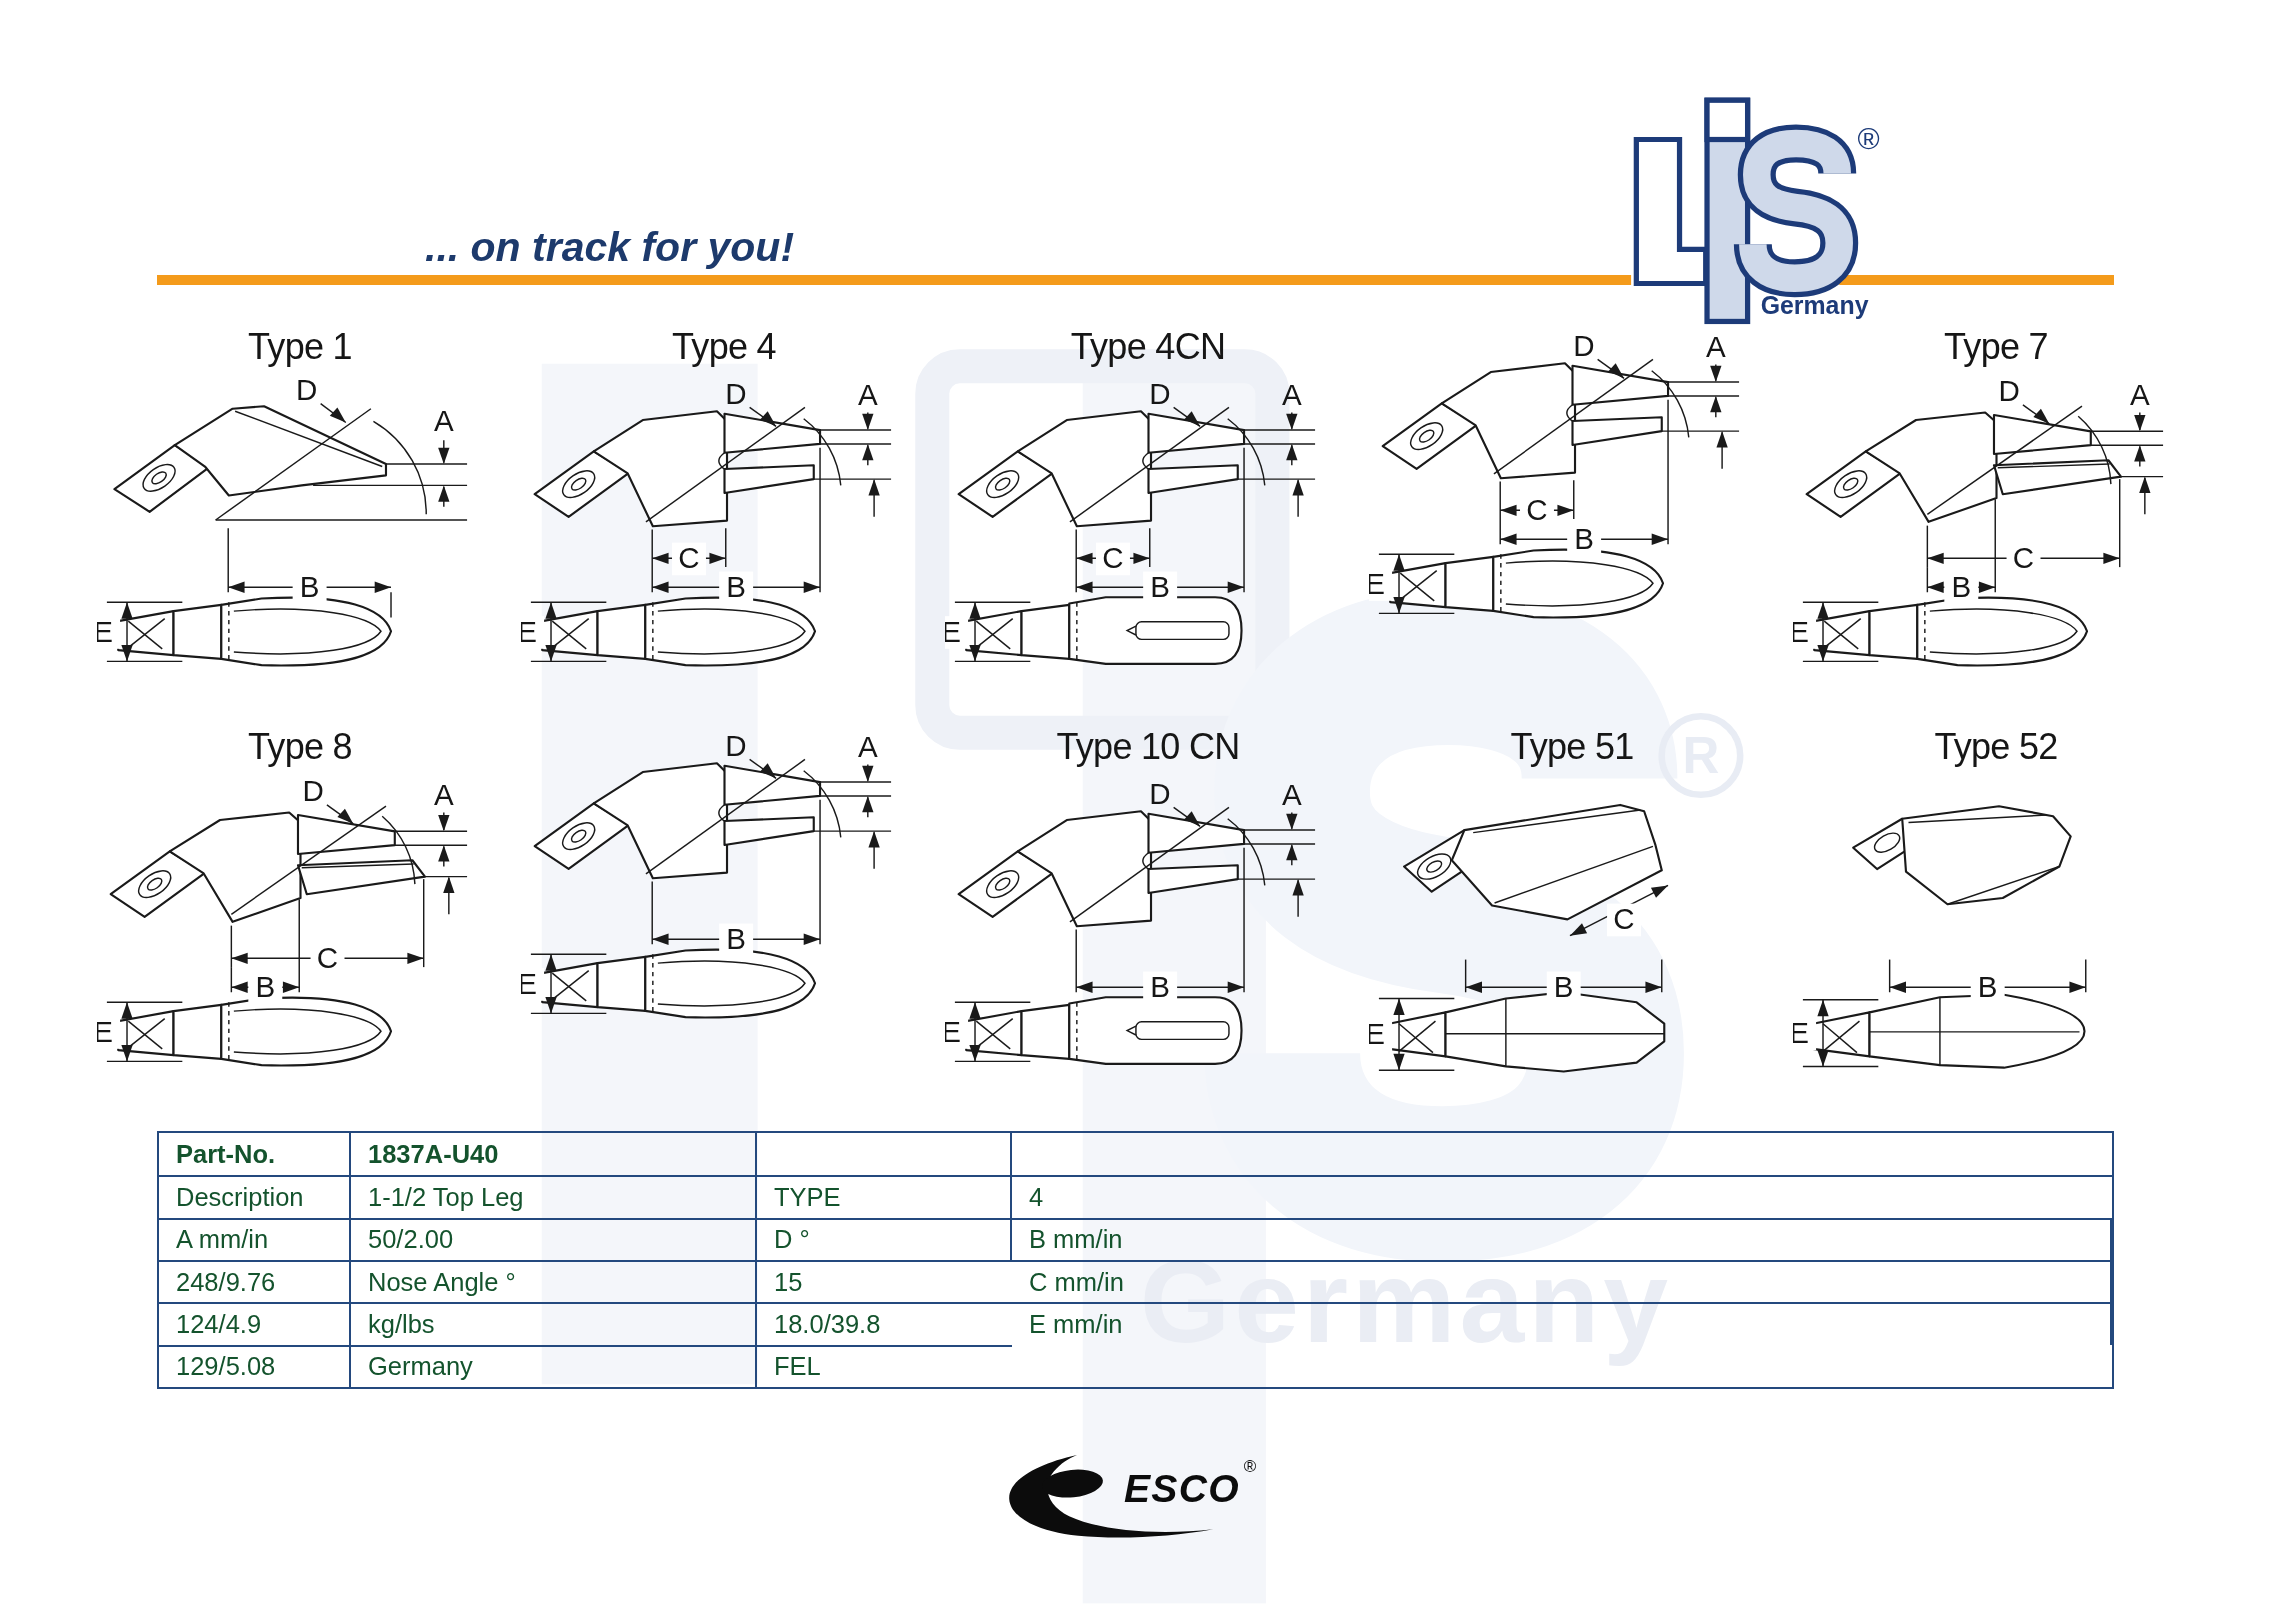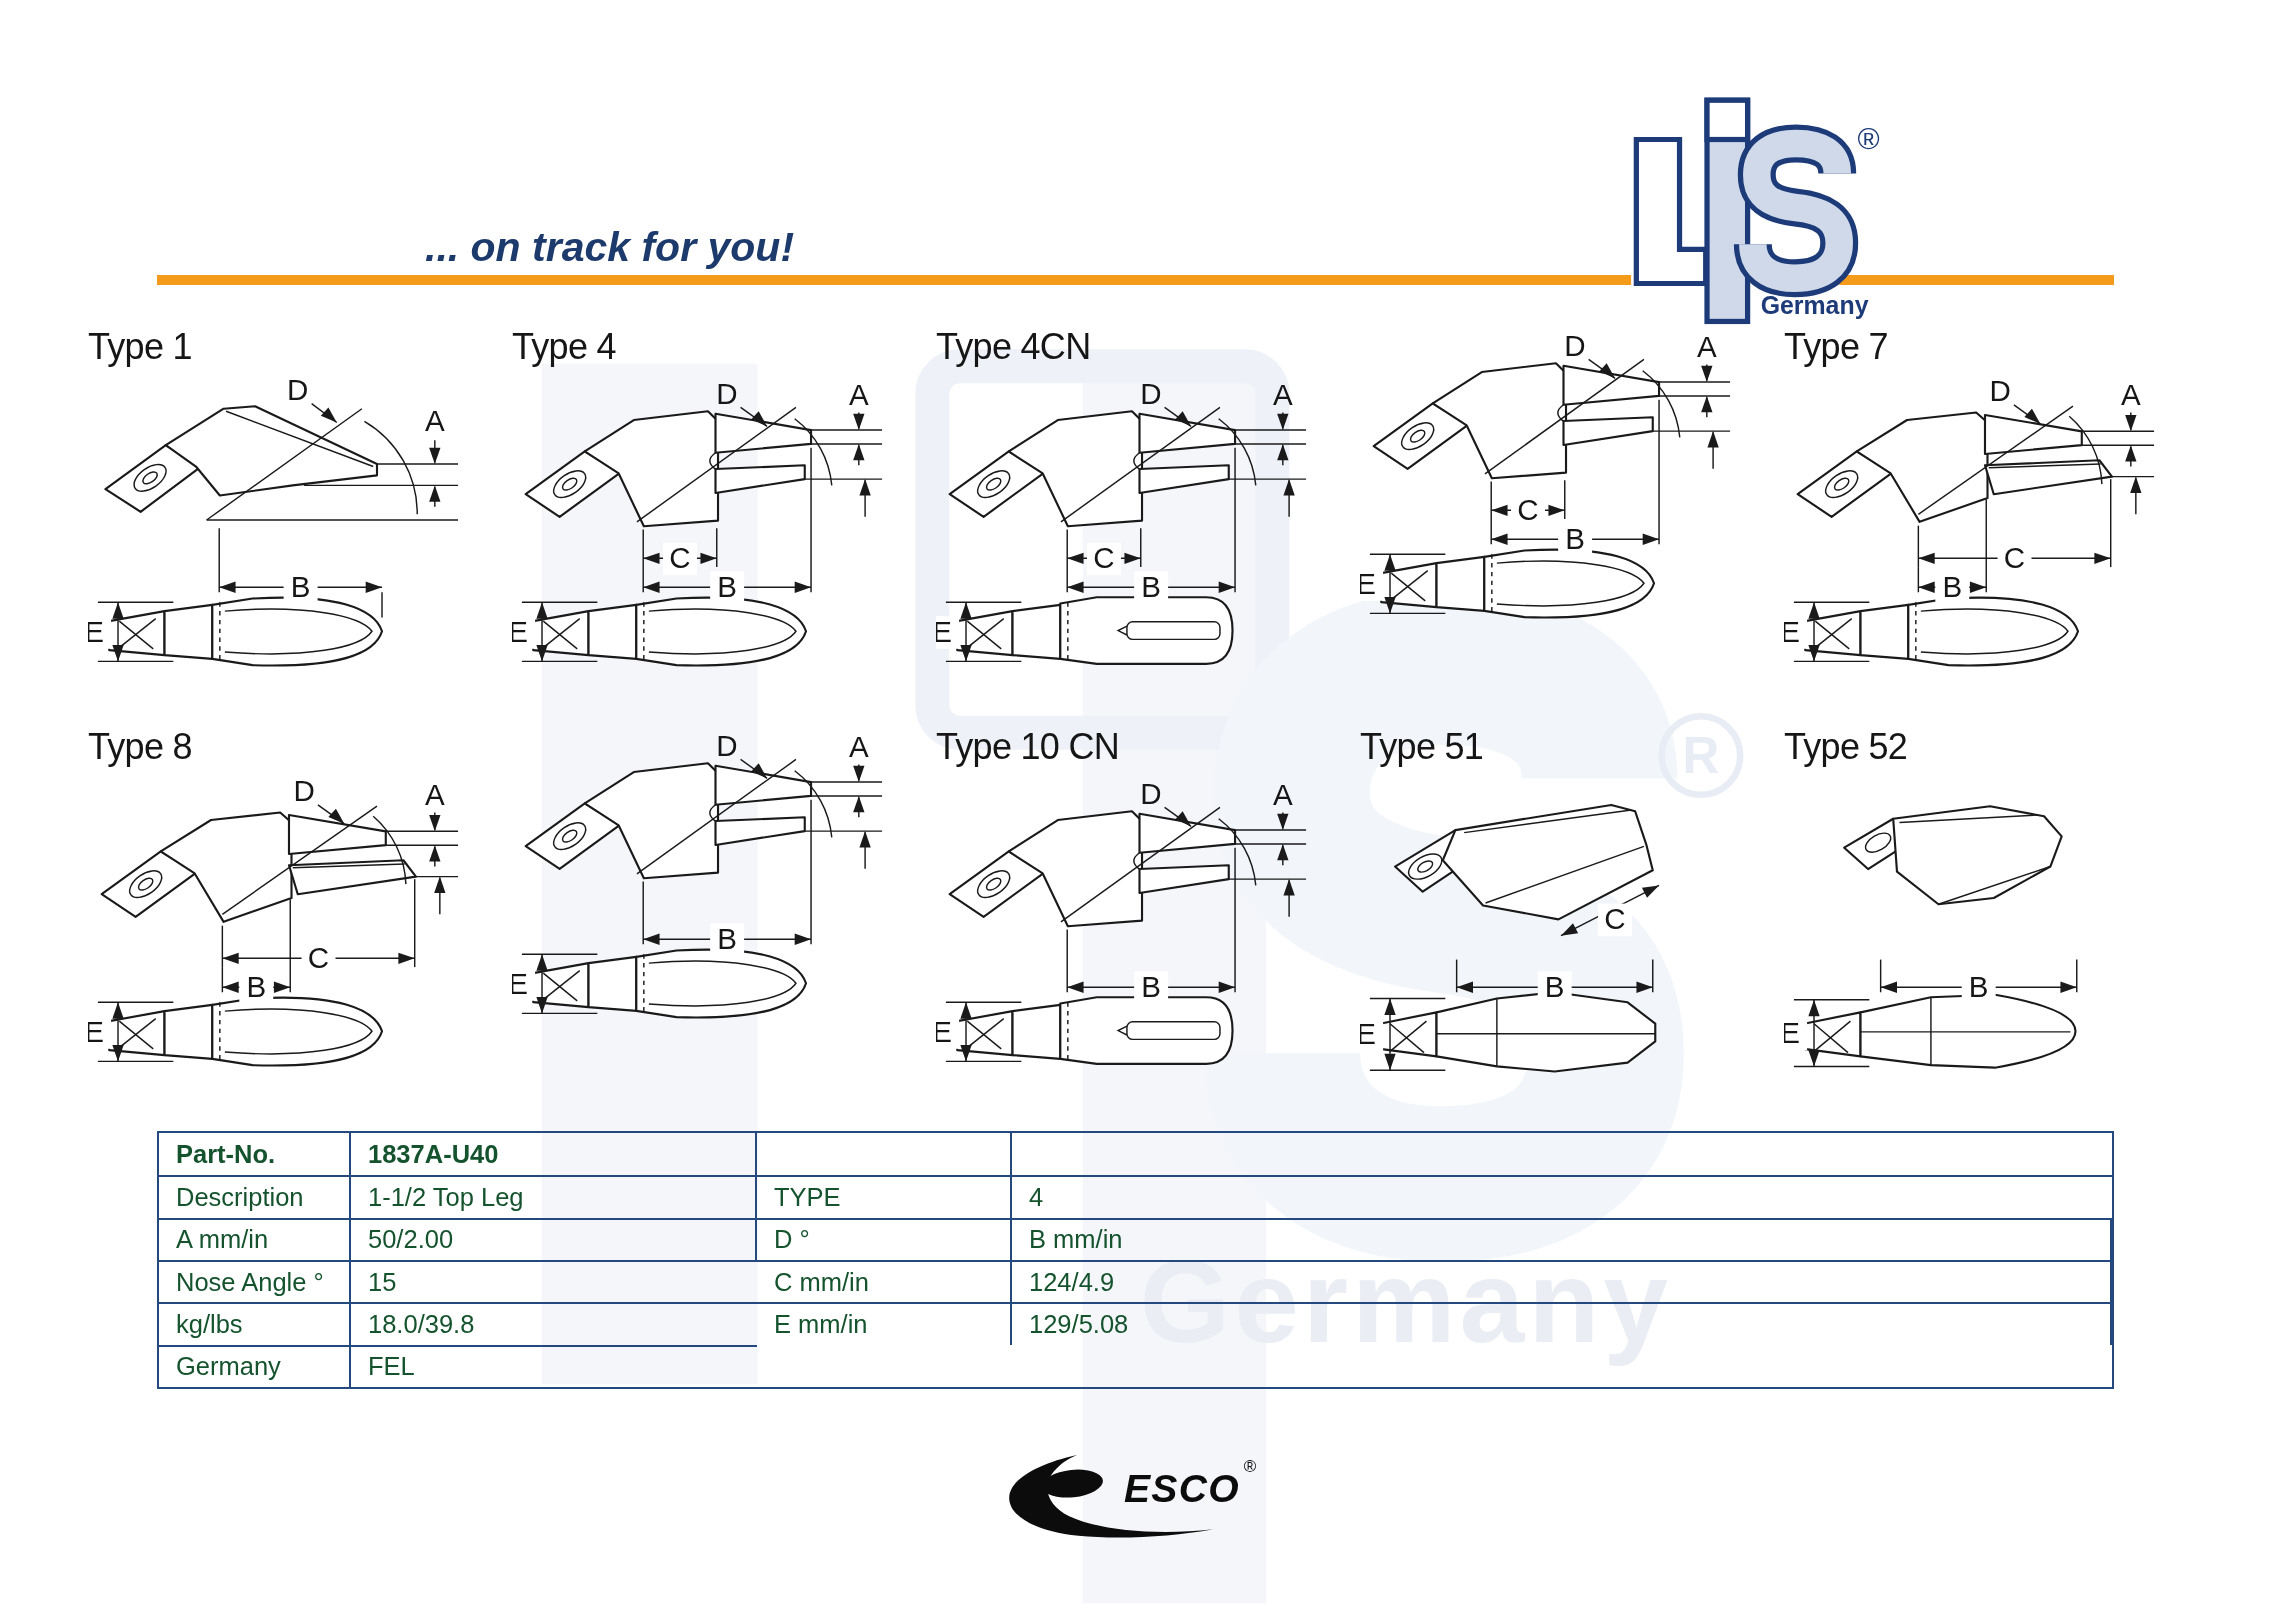--- a/index.html
+++ b/index.html
@@ -4,21 +4,21 @@
 <style>
   html,body{margin:0;padding:0;background:#fff}
   #page{position:relative;width:2295px;height:1623px;background:#fff;overflow:hidden;
         font-family:"Liberation Sans",sans-serif}
   .abs{position:absolute}
   #watermark{left:0;top:0;pointer-events:none}
   #tagline{left:425px;top:224px;font-size:41px;font-style:italic;font-weight:bold;color:#1d3a6c;letter-spacing:0}
   #rule{left:157px;top:275px;width:1957px;height:9.8px;background:#F49B1B}
   #logo{left:1631px;top:95px;width:262px;height:233px}
   #grid{left:88px;top:323px;width:2120px;display:grid;grid-template-columns:repeat(5,424px);grid-auto-rows:400px;justify-items:center}
-  .cell{width:424px;}
+  .cell{width:424px;text-align:center}
   .ttl{font-size:36px;color:#161616;height:48px;line-height:48px;letter-spacing:-0.7px;white-space:nowrap}
   #ptable{left:157px;top:1131px;width:1957px;height:258px;display:grid;
           grid-template-columns:192px 406px 255px auto;grid-auto-rows:1fr;
           border:2.6px solid #24497e;box-sizing:border-box;background:transparent}
   .tc{display:flex;align-items:center;padding-left:17px;font-size:25.5px;color:#14532d;
       box-sizing:border-box;border-top:2.6px solid #24497e;white-space:nowrap}
   .tc.r0{border-top:none;font-weight:bold}
   .tc.vr{border-right:2px solid #24497e}
   #esco{left:1001px;top:1451px;width:268px;height:101px}
   svg text{font-family:"Liberation Sans",sans-serif}
@@ -575,20 +575,21 @@
       <div class="tc r0 vr"></div>
       <div class="tc r0"></div>
       <div class="tc vr">Description</div>
       <div class="tc vr">1-1/2 Top Leg</div>
       <div class="tc vr">TYPE</div>
       <div class="tc">4</div>
       <div class="tc vr">A mm/in</div>
       <div class="tc vr">50/2.00</div>
       <div class="tc vr">D °</div>
       <div class="tc vr">B mm/in</div>
+      <div class="tc vr">248/9.76</div>
       <div class="tc vr">Nose Angle °</div>
       <div class="tc">15</div>
       <div class="tc vr">C mm/in</div>
       <div class="tc vr">124/4.9</div>
       <div class="tc vr">kg/lbs</div>
       <div class="tc">18.0/39.8</div>
       <div class="tc vr">E mm/in</div>
       <div class="tc vr">129/5.08</div>
       <div class="tc vr">Germany</div>
       <div class="tc">FEL</div>

